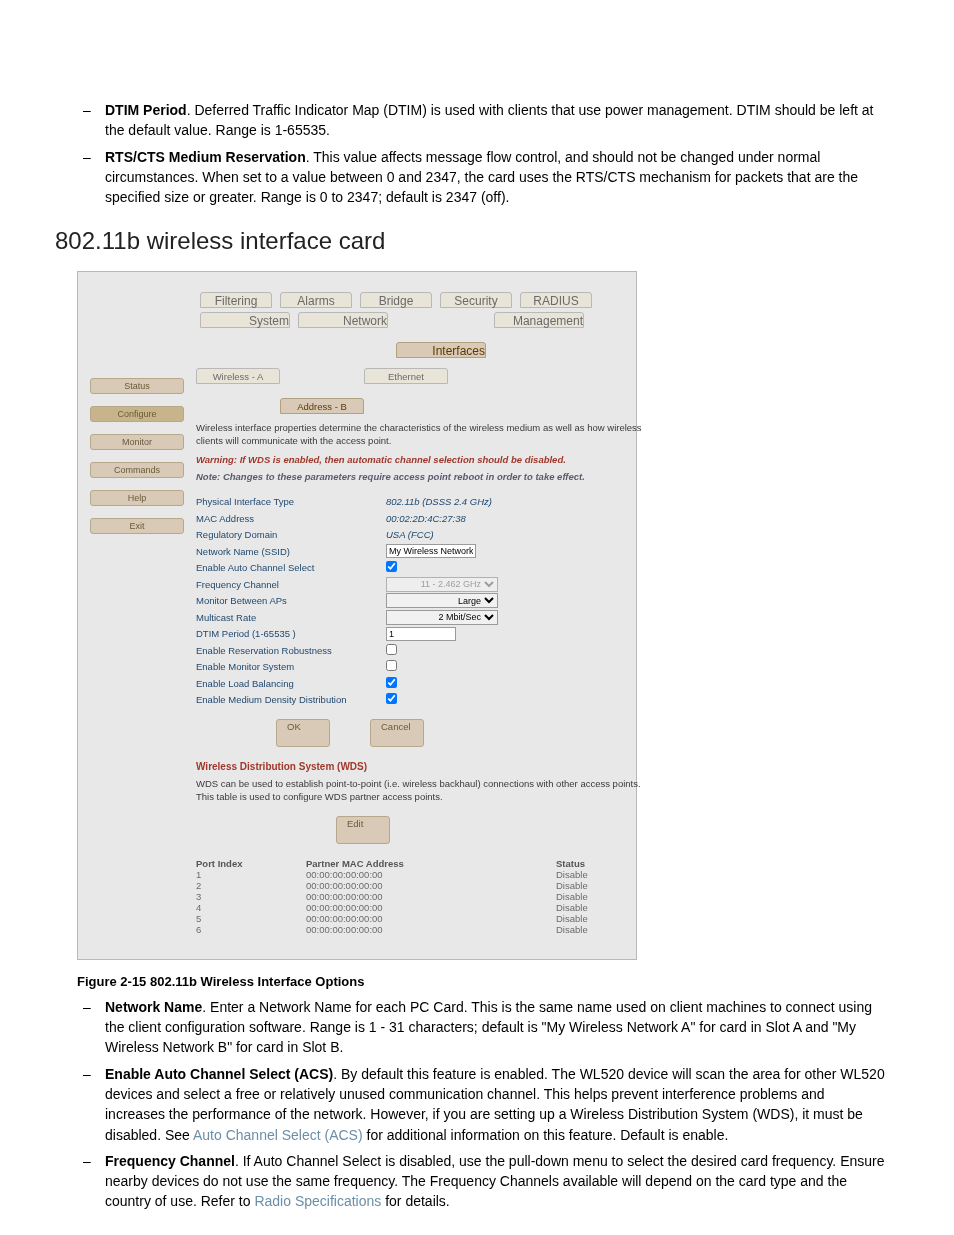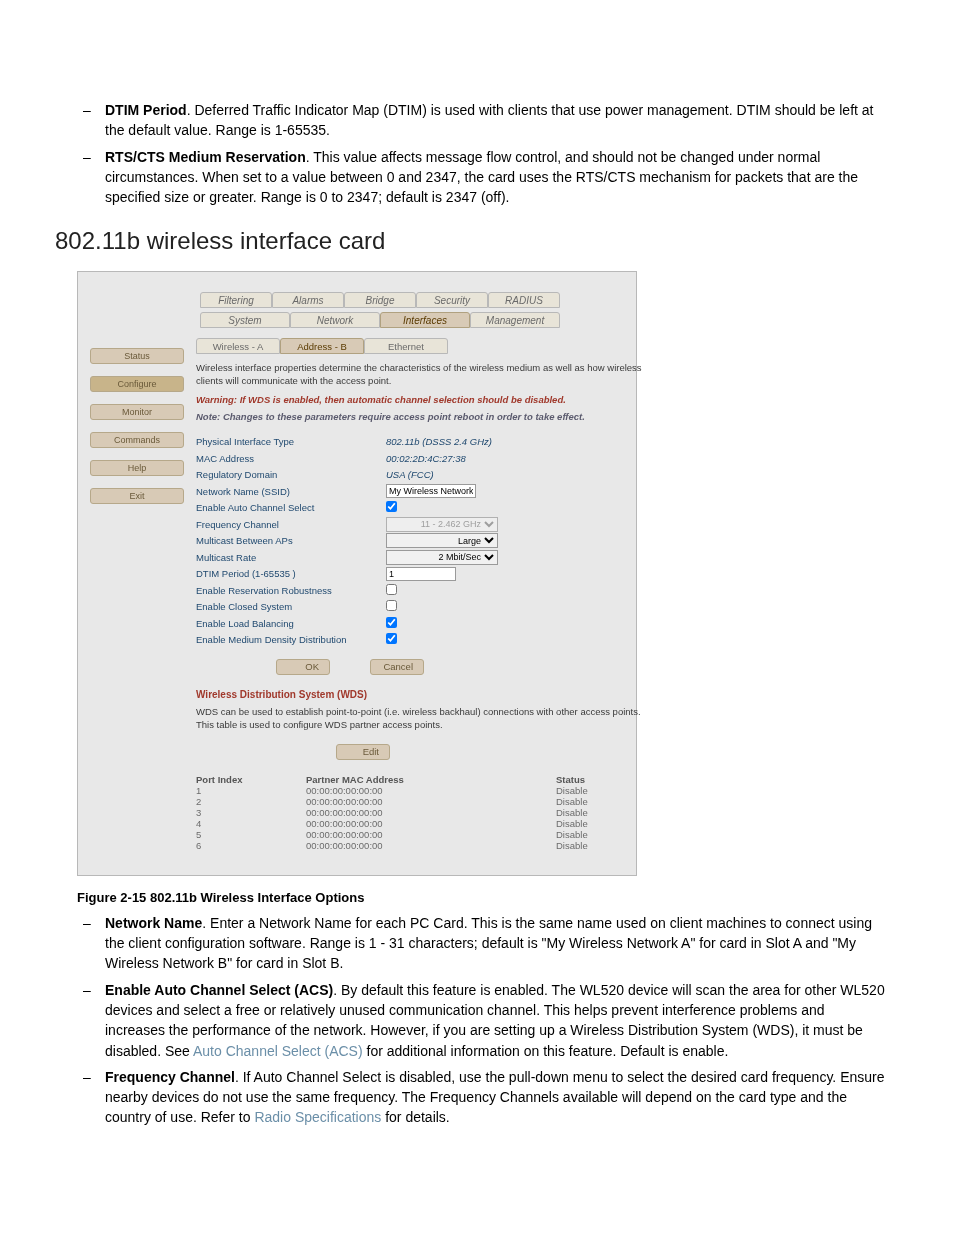--- a/index.html
+++ b/index.html
@@ -69,41 +69,41 @@
     background: var(--panel-bg);
     border: 1px solid var(--panel-border);
     font-size: 9.5px;
     color: #4a4a4a;
     padding-bottom: 14px;
   }
   .figure .inner { padding: 20px 12px 10px 12px; }
 
   .tabsrow {
     display: flex;
-    gap: 0;
+    gap: 8px;
     padding-left: 110px;
-    font-size: 10px;
-    font-style: italic;
+    font-size: 12px;
   }
   .tabsrow.upper .tab { width: 72px; }
   .tabsrow.lower { margin-top: 4px; padding-left: 110px; }
-  .tabsrow.lower .tab { width: 90px; }
+  .tabsrow.lower .tab { width: 90px; text-align: right; }
   .tab {
     height: 16px;
     line-height: 16px;
     text-align: center;
     border: 1px solid var(--panel-border);
     border-radius: 3px 3px 0 0;
     background: var(--tab-off);
     color: #6a6a6a;
   }
   .tab.on {
     background: var(--tab-on);
     color: var(--tab-on-txt);
     border-color: #b0a180;
+    margin-top: 30px;
   }
 
   .columns {
     display: flex;
     margin-top: 10px;
   }
   .sidecol {
     width: 100px;
     flex: 0 0 100px;
     padding: 10px 6px 0 0;
@@ -173,24 +173,24 @@
   input.chk { width: 11px; height: 11px; margin: 0; }
 
   .btnrow {
     display: flex;
     gap: 40px;
     justify-content: flex-start;
     margin: 12px 0 14px 80px;
   }
   .pillbtn {
     min-width: 54px;
-    height: 16px;
+    height: 28px;
     line-height: 14px;
     font-size: 9.5px;
-    text-align: right;
+    text-align: left;
     border: 1px solid #b6a88a;
     border-radius: 3px;
     background: var(--side-btn-bg);
     color: #6a5a3a;
     padding: 0 10px;
   }
 
   .wdshdr {
     margin: 14px 0 6px 0;
     font-size: 10px;
@@ -302,21 +302,21 @@
           </div>
 
           <div class="formrow">
             <div class="lab">Frequency Channel</div>
             <div class="ctrl">
               <select class="sel w1" disabled=""><option>11 - 2.462 GHz</option></select>
             </div>
           </div>
 
           <div class="formrow">
-            <div class="lab">Multicast Between APs</div>
+            <div class="lab">Monitor Between APs</div>
             <div class="ctrl">
               <select class="sel w1"><option>Large</option></select>
             </div>
           </div>
 
           <div class="formrow">
             <div class="lab">Multicast Rate</div>
             <div class="ctrl">
               <select class="sel w1"><option>2 Mbit/Sec</option></select>
             </div>
@@ -331,21 +331,21 @@
 
 
           <div class="formrow">
             <div class="lab">Enable Reservation Robustness</div>
             <div class="ctrl">
               <input class="chk" type="checkbox" style="">
             </div>
           </div>
 
           <div class="formrow">
-            <div class="lab">Enable Closed System</div>
+            <div class="lab">Enable Monitor System</div>
             <div class="ctrl">
               <input class="chk" type="checkbox" style="">
             </div>
           </div>
 
           <div class="formrow">
             <div class="lab">Enable Load Balancing</div>
             <div class="ctrl">
               <input class="chk" type="checkbox" checked="" style="">
             </div>

